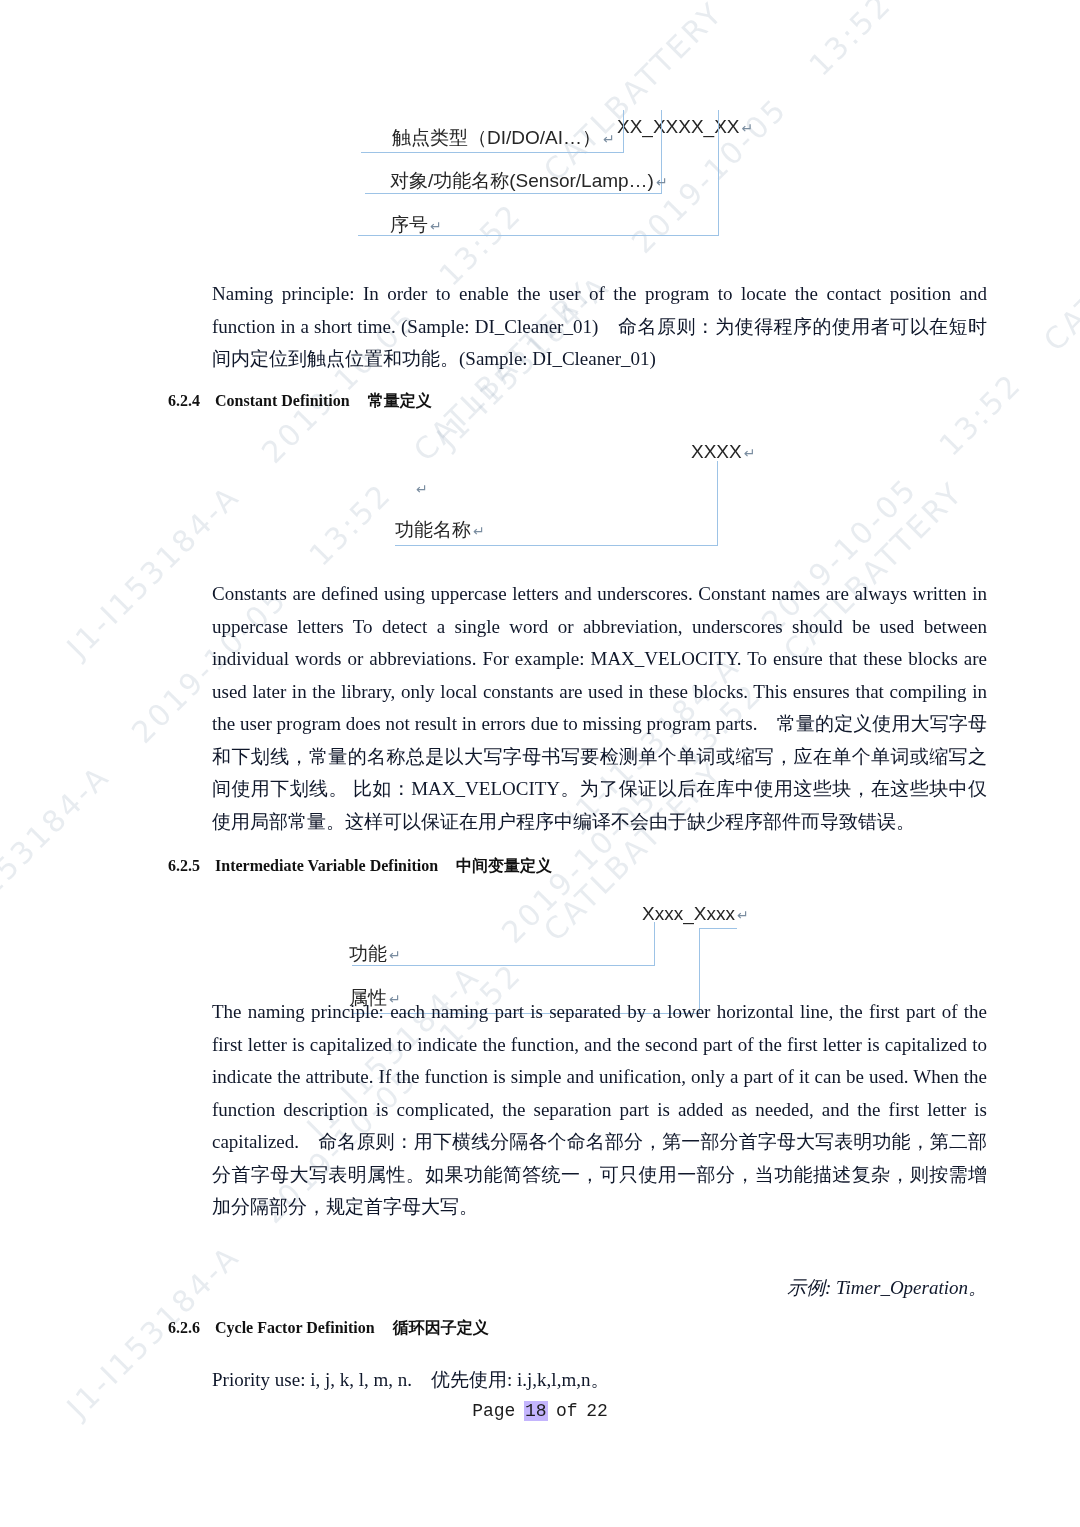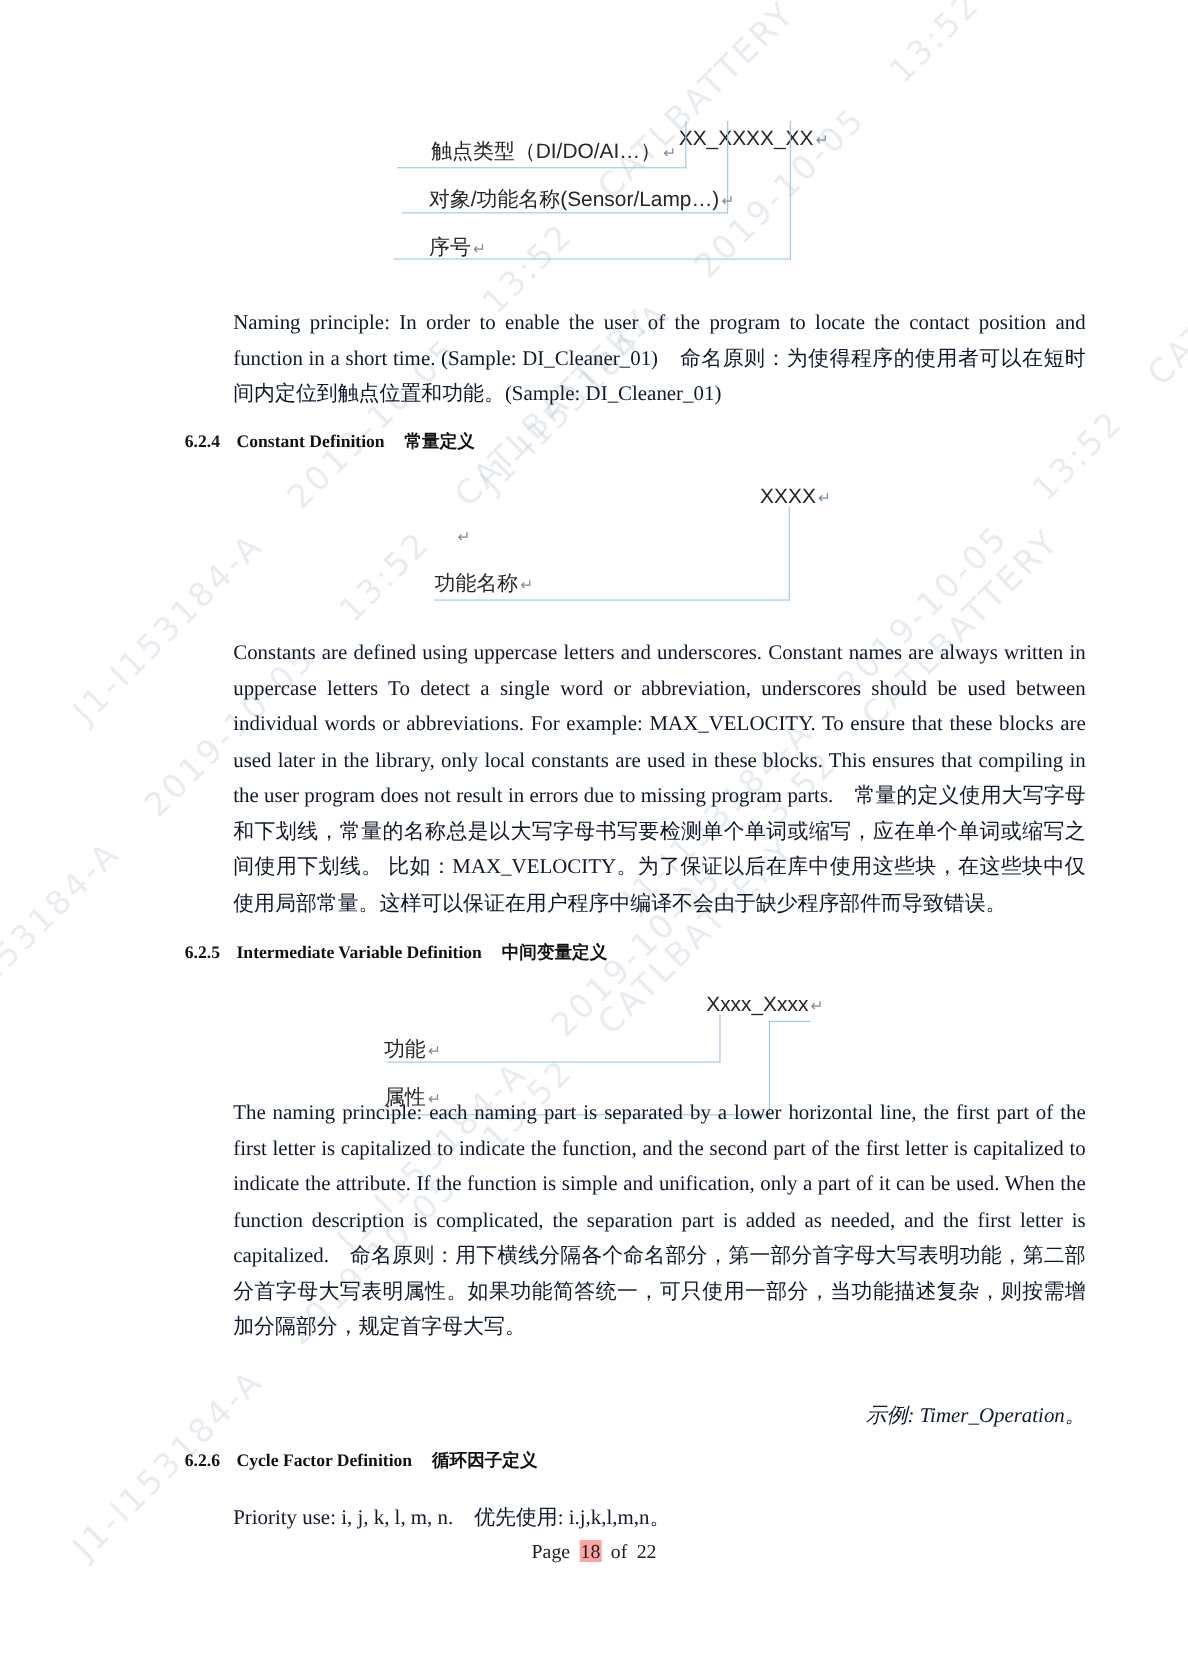--- a/index.html
+++ b/index.html
@@ -87,22 +87,22 @@
   }
   .h624{top:391px;}
   .h625{top:856px;}
   .h626{top:1318px;}
   .hnum{width:47px;}
   .htitle-cn{margin-left:18px;}
   .footer{
     position:absolute;left:0;top:1400px;width:100%;
     text-align:center;font-size:18px;color:#1c1c1c;
   }
-  .footer .pgnum{background:#fca5a5;padding:0 1px;}
-  .footer span{margin:0 2px;}
+  .footer .pgnum{background:#c4b5fd;padding:0 1px;}
+  .footer span{margin:0 2px;font-family:Liberation Mono, monospace;}
 </style>
 </head>
 <body>
 
 <div class="page">
 
   <div class="wm-layer">
     <span class="wm">J1-I153184-A  2019-10-05 13:52  CATLBATTERY</span>
     <span class="wm">J1-I153184-A  2019-10-05 13:52  CATLBATTERY</span>
     <span class="wm">J1-I153184-A  2019-10-05 13:52  CATLBATTERY</span>

